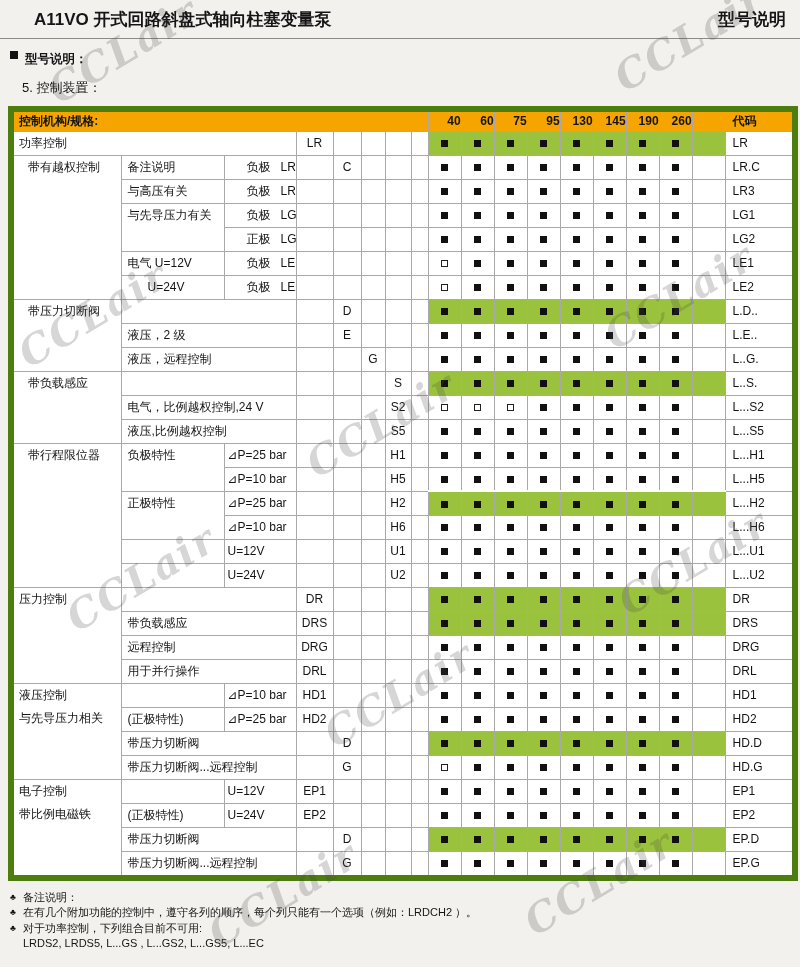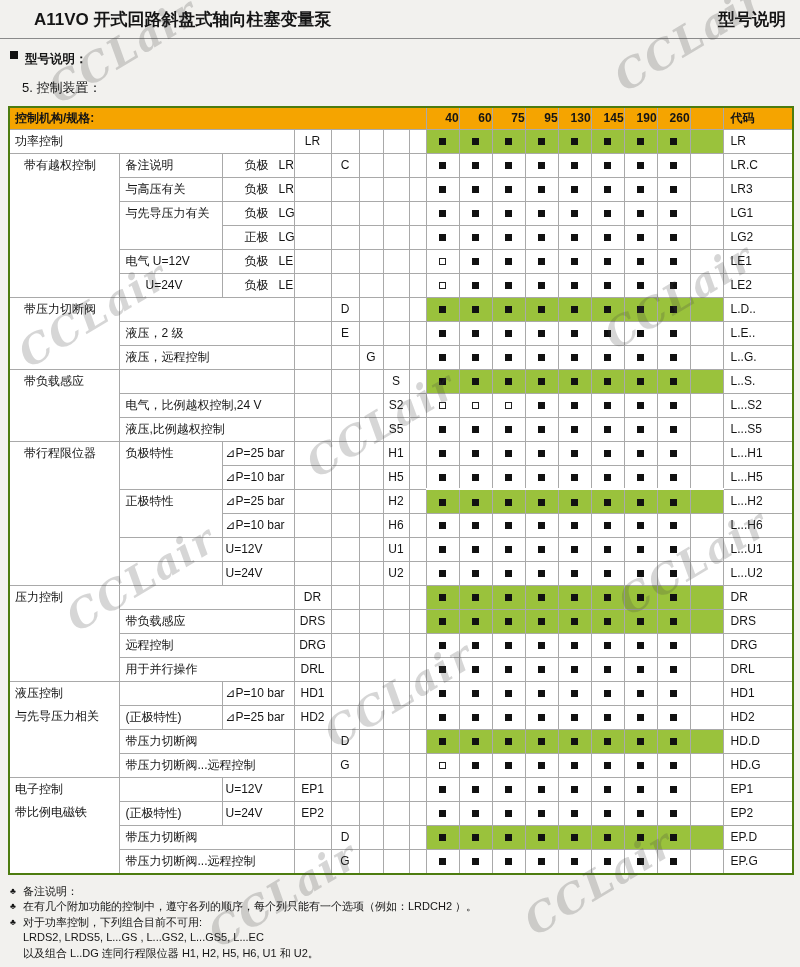--- a/index.html
+++ b/index.html
@@ -2,21 +2,21 @@
 <html style="--orange: #F5A400; --green: #9AC23C;"><head>
 <meta charset="utf-8">
 <style>
 *{margin:0;padding:0;box-sizing:border-box}
 html,body{width:800px;height:967px}
 body{font-family:"Liberation Sans","DejaVu Sans",sans-serif;background:#f2f1ee;color:#151515;position:relative;overflow:hidden}
 .titlebar{display:flex;justify-content:space-between;align-items:flex-end;padding:8px 14px 7px 34px;border-bottom:1px solid #8a8a8a;font-size:17px;font-weight:bold}
 .sec1{display:flex;align-items:flex-start;gap:7px;padding:12px 10px 0;font-size:12.5px;font-weight:bold}
 .bullet{width:8px;height:8px;background:#111;flex:0 0 auto}
 .sec2{padding:11px 22px 9px;font-size:13px}
-table{border-collapse:collapse;table-layout:fixed;width:784px;margin:0 8px;background:#fff;border:2px solid #4d7c0f}
+table{border-collapse:collapse;table-layout:fixed;width:784px;margin:0 8px;background:#fff;border:6px solid #4d7c0f}
 th,td{border:1px solid #a9a9a9;overflow:hidden;white-space:nowrap;font-size:12px}
 thead th{background:var(--orange,#F5A400);height:22px;font-weight:bold;padding:0}
 .hlabel{text-align:left;padding-left:5px}
 .hsz{text-align:right}
 .hcode{text-align:left;padding-left:7px}
 tbody tr{height:24px}
 td.desc{text-align:left;vertical-align:top;line-height:23px;padding-left:6px}
 td.g0{padding-left:5px}
 td.g1{padding-left:14px}
 td.ind{padding-left:26px}
@@ -681,23 +681,20 @@
     <span class="nicon">♣</span>
     <span>在有几个附加功能的控制中，遵守各列的顺序，每个列只能有一个选项（例如：LRDCH2 ）。</span>
   </div>
   <div class="nline">
     <span class="nicon">♣</span>
     <span>对于功率控制，下列组合目前不可用:</span>
   </div>
   <div class="nline cont">
     <span>LRDS2, LRDS5, L...GS , L...GS2, L...GS5, L...EC</span>
   </div>
-  <div class="nline cont">
-    <span>以及组合 L..DG 连同行程限位器  H1, H2, H5, H6, U1 和 U2。</span>
-  </div>
 </div>
 
 <div id="wm-layer">
     <div class="wm" style="left: 40px; top: 26px;">CCLair</div>
     <div class="wm" style="left: 606px; top: 14px;">CCLair</div>
     <div class="wm" style="left: 10px; top: 290px;">CCLair</div>
     <div class="wm" style="left: 596px; top: 272px;">CCLair</div>
     <div class="wm" style="left: 298px; top: 400px;">CCLair</div>
     <div class="wm" style="left: 58px; top: 554px;">CCLair</div>
     <div class="wm" style="left: 610px; top: 538px;">CCLair</div>

